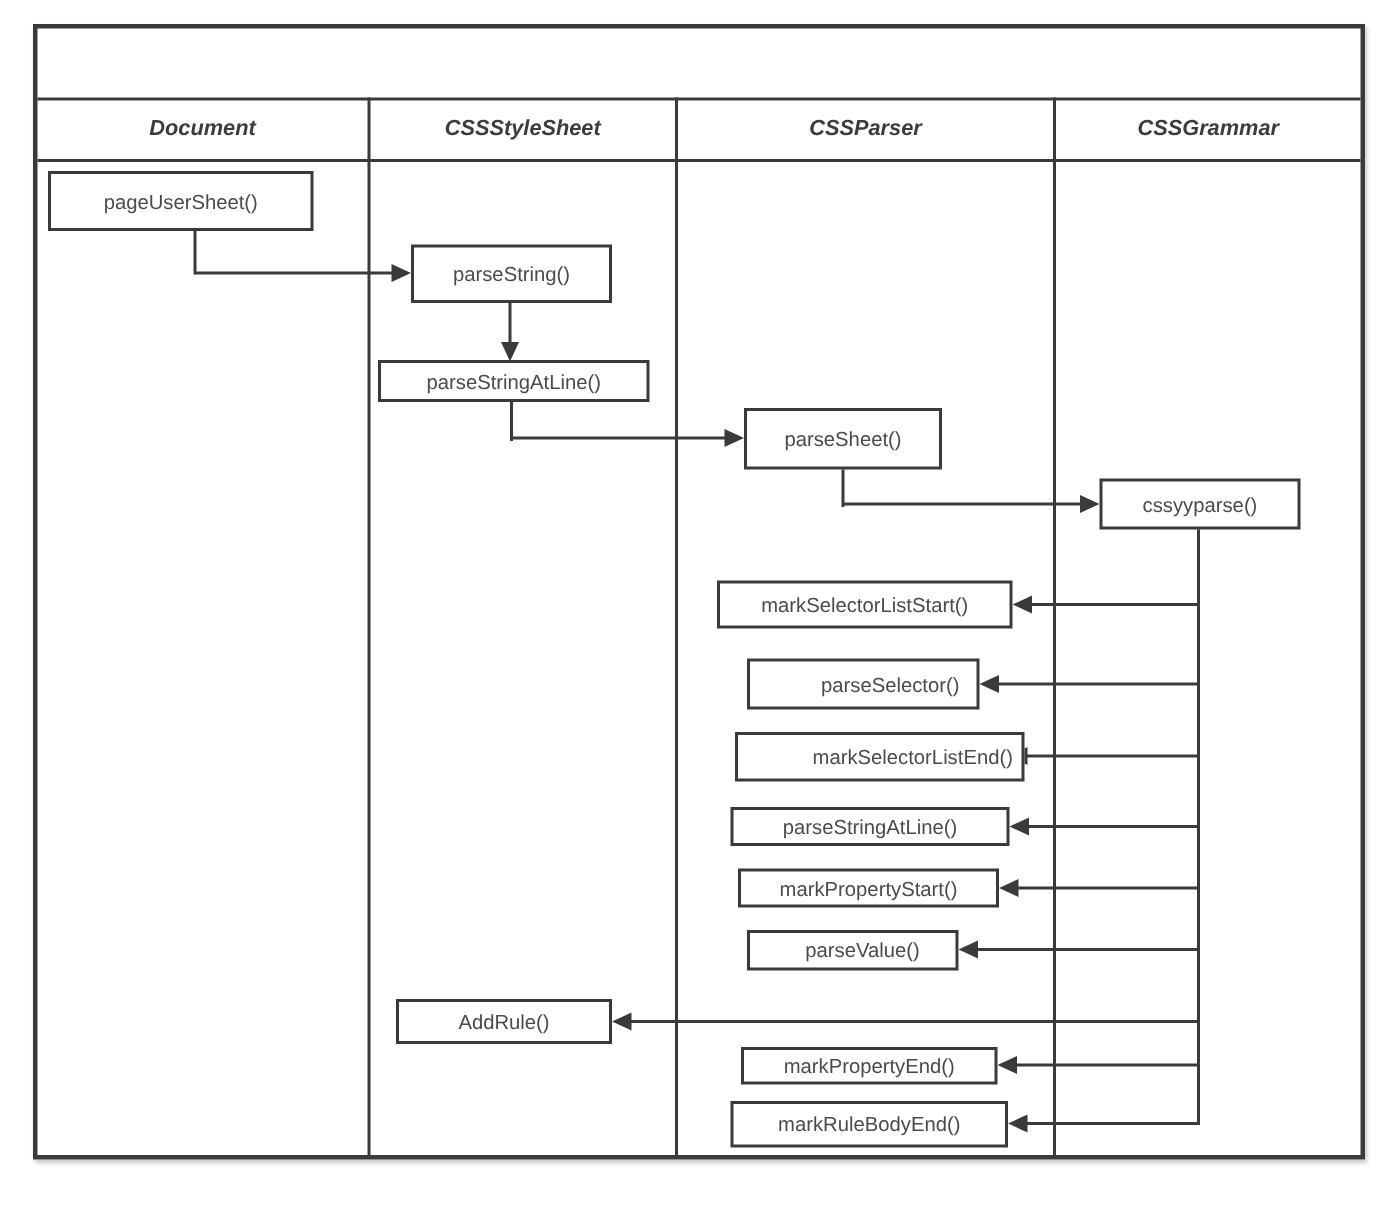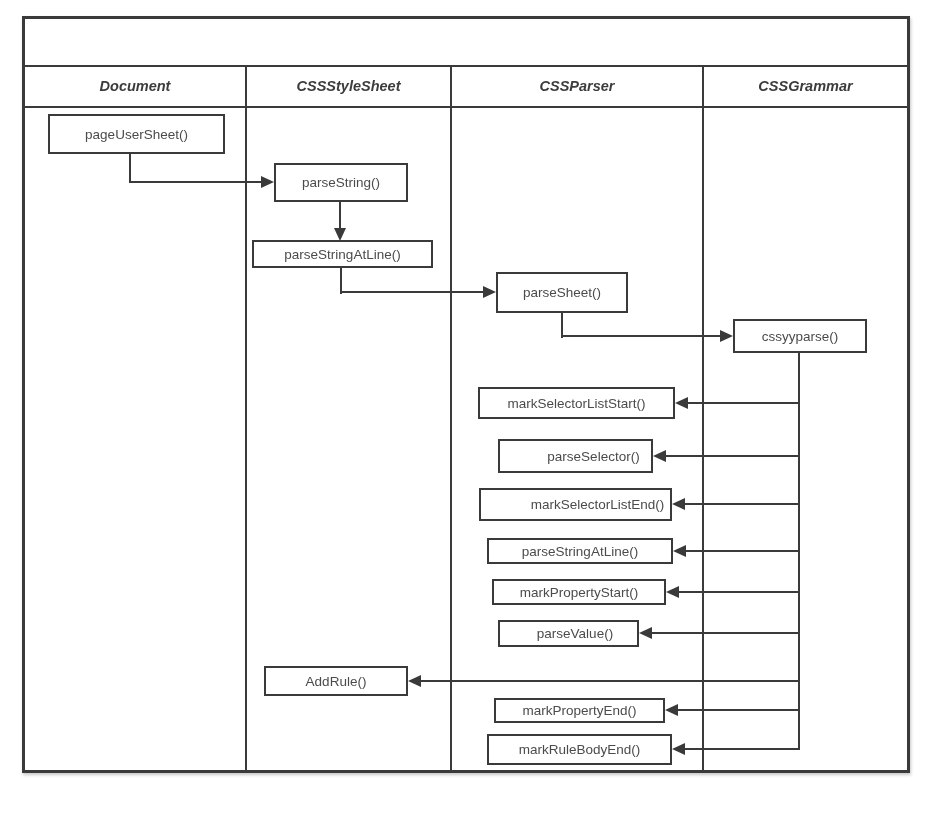--- a/index.html
+++ b/index.html
@@ -72,42 +72,42 @@
       <div class="arrow right" style="left: 720px; top: 330px;"></div>
       <div class="arrow left" style="left: 675px; top: 397px;"></div>
       <div class="arrow left" style="left: 653px; top: 450px;"></div>
       <div class="arrow left" style="left: 672px; top: 498px;"></div>
       <div class="arrow left" style="left: 673px; top: 545px;"></div>
       <div class="arrow left" style="left: 666px; top: 586px;"></div>
       <div class="arrow left" style="left: 639px; top: 627px;"></div>
       <div class="arrow left" style="left: 408px; top: 675px;"></div>
       <div class="arrow left" style="left: 665px; top: 704px;"></div>
       <div class="arrow left" style="left: 672px; top: 743px;"></div>
-      <div class="node" style="left: 48px; top: 114px; width: 177px; height: 40px;">
+      <div class="node" style="left: 32px; top: 114px; width: 177px; height: 40px;">
         <span>pageUserSheet()</span>
       </div>
       <div class="node" style="left: 274px; top: 163px; width: 134px; height: 39px;">
         <span>parseString()</span>
       </div>
       <div class="node" style="left: 252px; top: 240px; width: 181px; height: 28px;">
         <span>parseStringAtLine()</span>
       </div>
       <div class="node" style="left: 496px; top: 272px; width: 132px; height: 41px;">
         <span>parseSheet()</span>
       </div>
       <div class="node" style="left: 733px; top: 319px; width: 134px; height: 34px;">
         <span>cssyyparse()</span>
       </div>
       <div class="node" style="left: 478px; top: 387px; width: 197px; height: 32px;">
         <span>markSelectorListStart()</span>
       </div>
       <div class="node" style="left: 498px; top: 439px; width: 155px; height: 34px; padding-left: 36px;">
         <span>parseSelector()</span>
       </div>
-      <div class="node" style="left: 479px; top: 488px; width: 193px; height: 33px; padding-left: 44px;">
+      <div class="node" style="left: 490px; top: 488px; width: 193px; height: 33px; padding-left: 44px;">
         <span>markSelectorListEnd()</span>
       </div>
       <div class="node" style="left: 487px; top: 538px; width: 186px; height: 26px;">
         <span>parseStringAtLine()</span>
       </div>
       <div class="node" style="left: 492px; top: 579px; width: 174px; height: 26px;">
         <span>markPropertyStart()</span>
       </div>
       <div class="node" style="left: 498px; top: 620px; width: 141px; height: 27px; padding-left: 13px;">
         <span>parseValue()</span>

